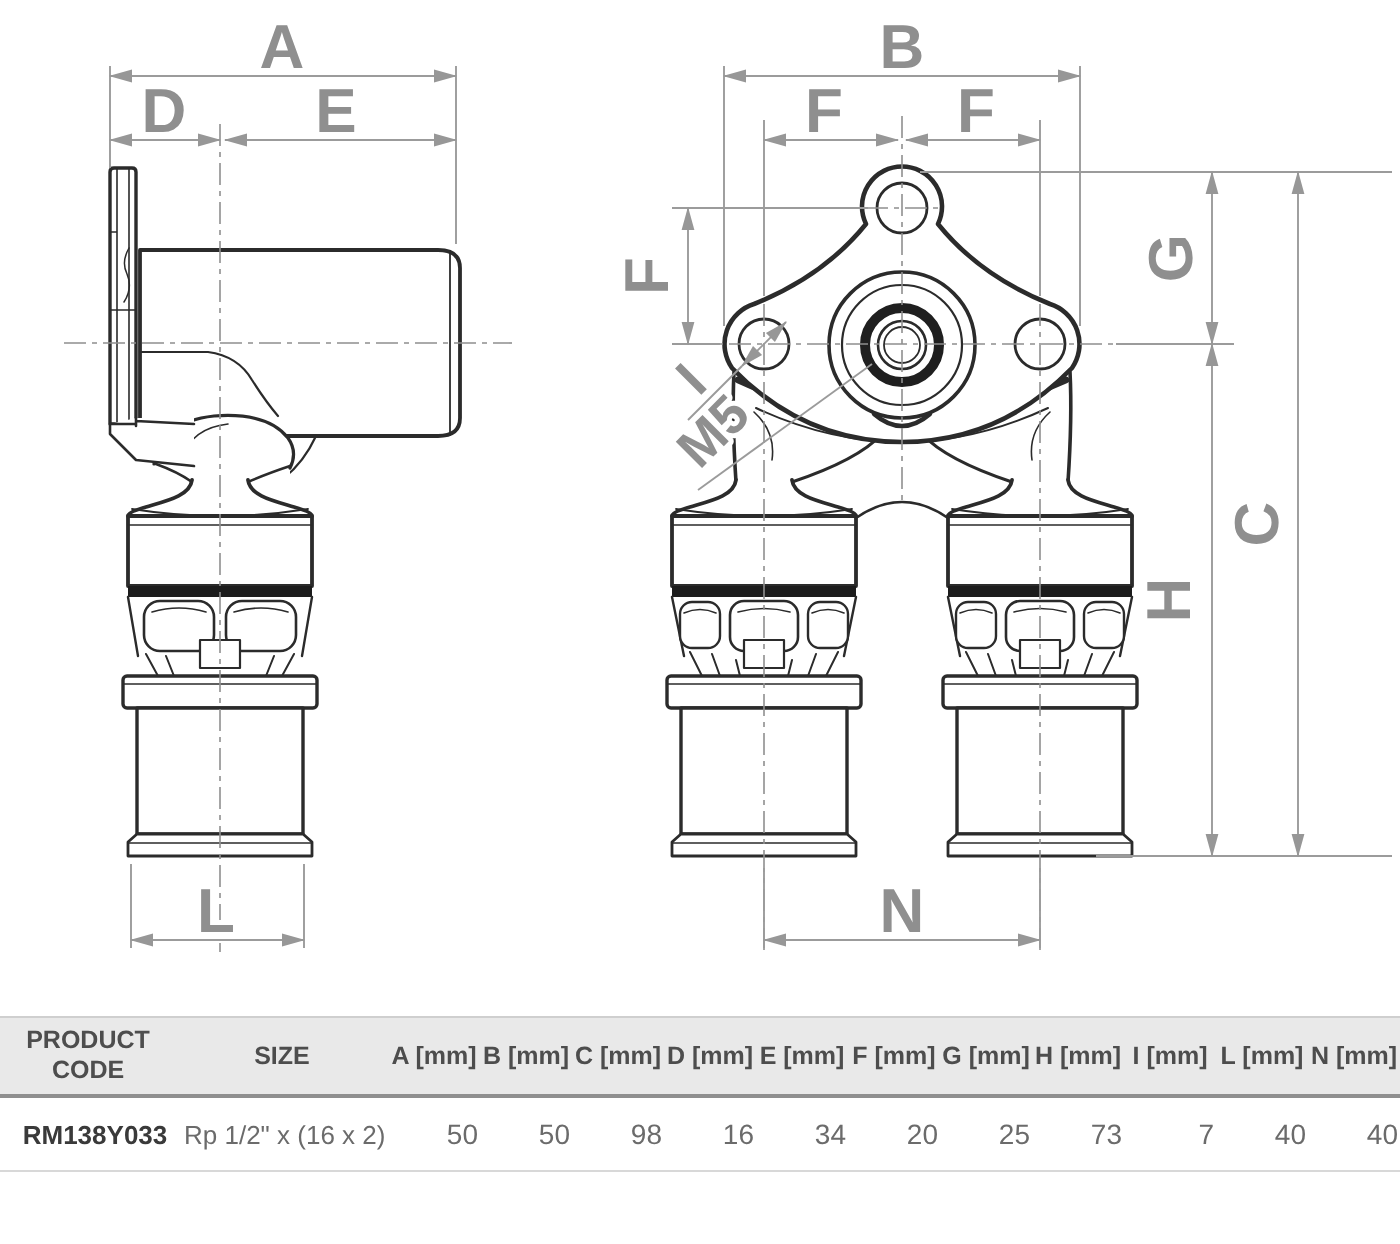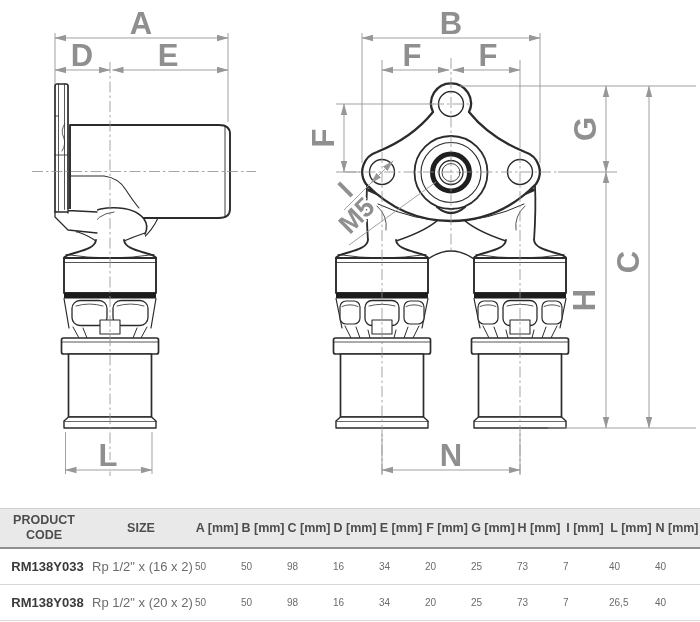--- a/index.html
+++ b/index.html
@@ -5,21 +5,21 @@
   html,body{margin:0;padding:0;background:#fff;}
   body{width:700px;height:622px;font-family:"Liberation Sans",sans-serif;overflow:hidden;}
   .drawing{display:block;}
   text.dim{font-family:"Liberation Sans",sans-serif;font-weight:bold;fill:#8f8f8f;
            paint-order:stroke;stroke:#ffffff;stroke-width:5px;stroke-linejoin:round;}
   text.dim.big{font-size:31px;}
   text.dim.med{font-size:27px;}
   table.spec{width:700px;border-collapse:collapse;table-layout:fixed;margin-top:3px;}
   table.spec thead th{background:#e9e9e9;border-top:1px solid #cfcfcf;border-bottom:2px solid #8f8f8f;
     font-size:12.5px;font-weight:bold;color:#4d4d4d;padding:4px 1px;line-height:1.2;text-align:center;}
-  table.spec td{font-size:10px;color:#6b6b6b;text-align:left;padding:10px 1px;border-bottom:1px solid #d8d8d8;background:#fff;}
+  table.spec td{font-size:14px;color:#6b6b6b;text-align:right;padding:10px 1px;border-bottom:1px solid #d8d8d8;background:#fff;}
   table.spec td.code{font-weight:bold;color:#3a3a3a;text-align:center;padding-left:8px;font-size:13px;}
   table.spec td.size{text-align:left;font-size:13px;padding-left:4px;}
   col.c-code{width:88px;} col.c-size{width:106px;} col.c-num{width:46px;}
 </style>
 </head>
 <body>
 
 <svg class="drawing" width="700" height="505" viewBox="0 0 700 505" xmlns="http://www.w3.org/2000/svg">
   <defs>
     <marker id="arr" viewBox="0 0 12 8" refX="11" refY="4" markerWidth="12" markerHeight="8" orient="auto-start-reverse" markerUnits="userSpaceOnUse">
@@ -221,29 +221,14 @@
       <td>98</td>
       <td>16</td>
       <td>34</td>
       <td>20</td>
       <td>25</td>
       <td>73</td>
       <td>7</td>
       <td>40</td>
       <td>40</td>
     </tr>
-    <tr>
-      <td class="code">RM138Y038</td>
-      <td class="size">Rp 1/2" x (20 x 2)</td>
-      <td>50</td>
-      <td>50</td>
-      <td>98</td>
-      <td>16</td>
-      <td>34</td>
-      <td>20</td>
-      <td>25</td>
-      <td>73</td>
-      <td>7</td>
-      <td>26,5</td>
-      <td>40</td>
-    </tr>
   </tbody>
 </table>
 
 </body></html>

